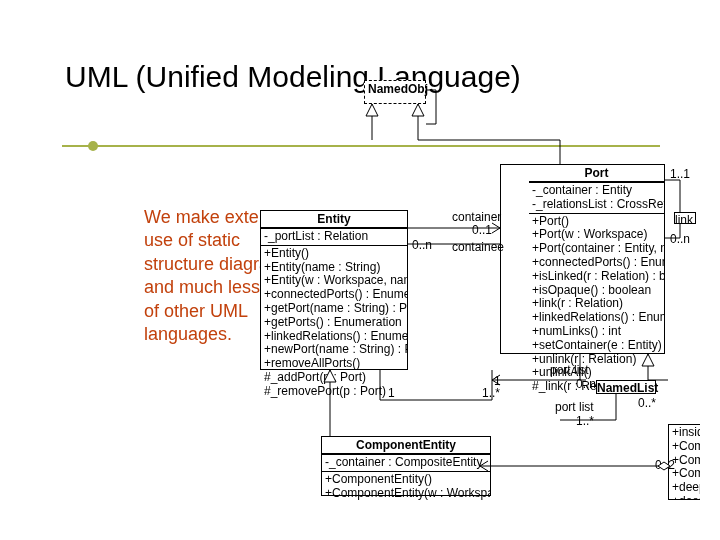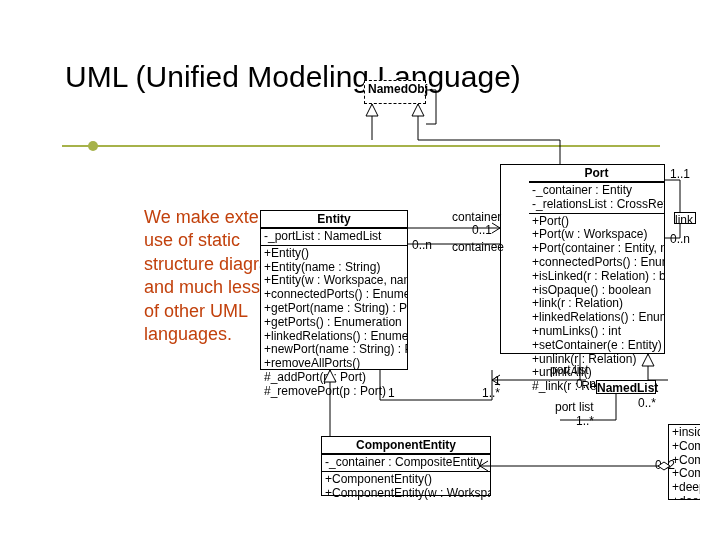--- a/index.html
+++ b/index.html
@@ -30,21 +30,21 @@
   <div class="body-text">We make extensive use of static structure diagrams, and much less use of other UML languages.</div>
 
   <div class="diagram">
 
     <div class="box dashed" style="left:104px; top:0px; width:62px; height:24px;">
       <div class="box-header" style="border-bottom:none;">NamedObj</div>
     </div>
 
     <div class="box" style="left:0px; top:130px; width:148px; height:160px;">
       <div class="box-header">Entity</div>
-      <div class="box-sec">-_portList : NamedList</div>
+      <div class="box-sec">-_portList : Relation</div>
       <div class="box-sec">+Entity()
 +Entity(name : String)
 +Entity(w : Workspace, name : String)
 +connectedPorts() : Enumeration
 +getPort(name : String) : Port
 +getPorts() : Enumeration
 +linkedRelations() : Enumeration
 +newPort(name : String) : Port
 +removeAllPorts()
 #_addPort(p : Port)

